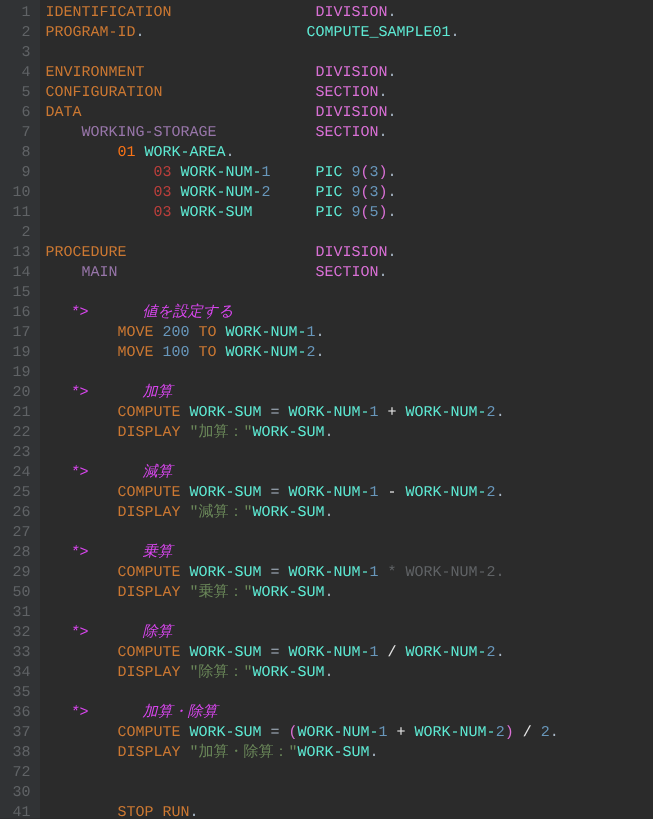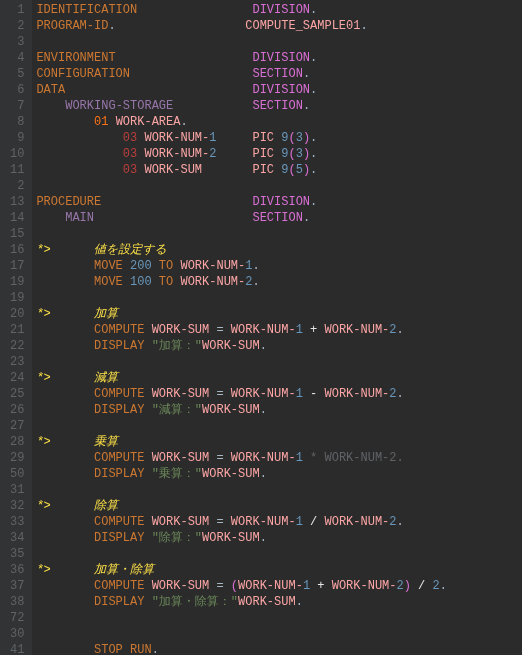--- a/index.html
+++ b/index.html
@@ -30,25 +30,25 @@
     white-space: pre;
     flex: 1;
   }
   .line { height: 16px; }
   .gline { height: 16px; }
   
   .kw   { color: #cc7832; }          
   .pink { color: #da70d6; }          
   .blue { color: #9876aa; }          
   .lvl  { color: #f97316; }          
-  .id   { color: #fca5a5; }          
+  .id   { color: #5eead4; }          
   .num  { color: #6897bb; }          
   .punc { color: #a9b7c6; }
   .str  { color: #6a8759; }          
-  .cmt  { color: #fde047; font-style: italic; }
+  .cmt  { color: #d946ef; font-style: italic; margin-left: 20px; }
   .gray { color: #606366; }
   .red2 { color: #bc3f3c; }          
   .white{ color: #e8e8e8; }
 </style>
 </head>
 <body>
 
 <div class="editor">
   <div class="gutter" id="gutter">
       <div class="gline">1</div>

